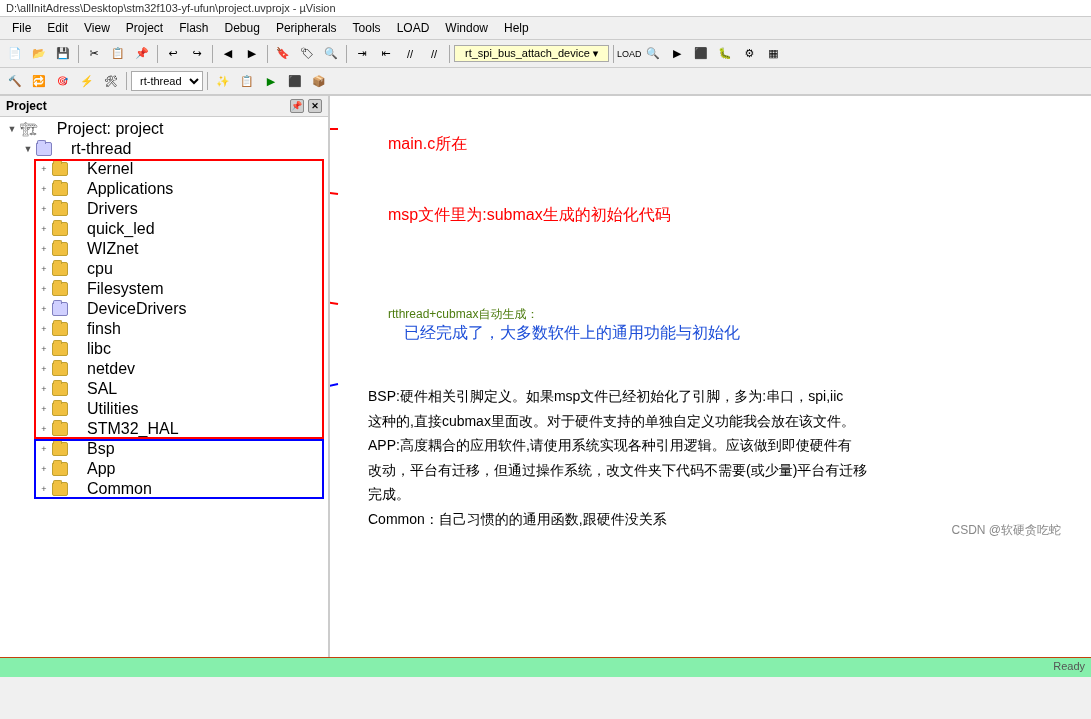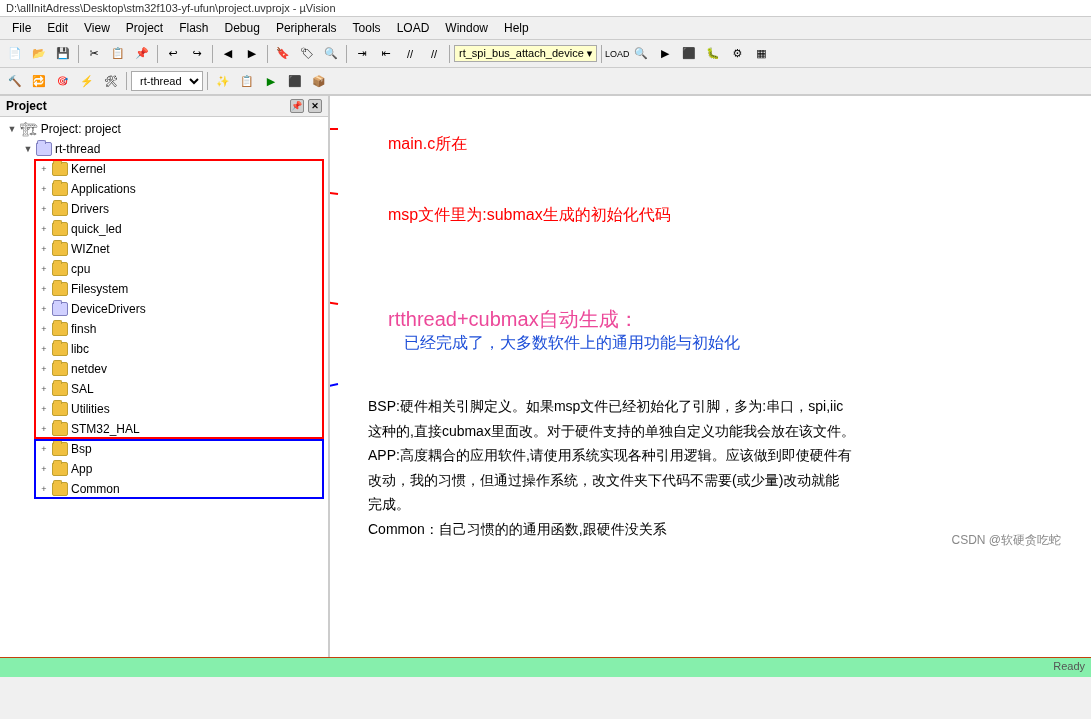--- a/index.html
+++ b/index.html
@@ -53,21 +53,21 @@
     }
     .toolbar-sep { width: 1px; height: 18px; background: #aaa; margin: 0 2px; }
     .toolbar-combo {
       height: 20px; font-size: 11px;
       border: 1px solid #aaa; background: #fff;
       padding: 0 4px;
     }
     .target-combo {
       background: #ffffcc;
       border: 1px solid #aaa;
-      padding: 1px 4px;
+      padding: 1px 10px;
       font-size: 11px;
       min-width: 140px;
     }
 
     
     .main-layout {
       display: flex;
       height: calc(719px - 28px - 24px - 28px - 28px);
     }
 
@@ -142,21 +142,21 @@
       border-radius: 2px 2px 0 0;
     }
     .folder-icon.special {
       background: #d0d0ff;
       border-color: #8080c0;
     }
     .folder-icon.special::before {
       background: #d0d0ff;
       border-color: #8080c0;
     }
-    .tree-label { font-size: 12px; color: #000; }
+    .tree-label { font-size: 16px; color: #000; margin-left: 16px; }
 
     
     .right-panel {
       flex: 1;
       background: #fff;
       overflow: auto;
       padding: 8px;
       position: relative;
     }
 
@@ -407,31 +407,31 @@
 
       <div style="margin-bottom: 50px; margin-left: 20px;">
         <span style="color: red; font-size: 16px;">main.c所在</span>
       </div>
 
       <div style="margin-bottom: 80px; margin-left: 20px;">
         <span style="color: red; font-size: 16px;">msp文件里为:submax生成的初始化代码</span>
       </div>
 
       <div style="margin-bottom: 20px; margin-left: 20px;">
-        <div style="color: #ec4899; font-size: 20px;">rtthread+cubmax自动生成：</div>
+        <div style="color: #4d7c0f; font-size: 12px;">rtthread+cubmax自动生成：</div>
         <div style="color: #1d4ed8; font-size: 16px; margin-left: 16px;">已经完成了，大多数软件上的通用功能与初始化</div>
       </div>
 
     </div>
 
     <div style="padding: 20px 30px; font-size: 14px; line-height: 1.75; color: #000; position: relative;">
       <div>BSP:硬件相关引脚定义。如果msp文件已经初始化了引脚，多为:串口，spi,iic</div>
       <div>这种的,直接cubmax里面改。对于硬件支持的单独自定义功能我会放在该文件。</div>
       <div>APP:高度耦合的应用软件,请使用系统实现各种引用逻辑。应该做到即使硬件有</div>
-      <div>改动，我的习惯，但通过操作系统，改文件夹下代码不需要(或少量)改动就能</div>
+      <div>改动，平台有迁移，但通过操作系统，改文件夹下代码不需要(或少量)平台有迁移</div>
       <div>完成。</div>
       <div>Common：自己习惯的的通用函数,跟硬件没关系</div>
       <div style="position: absolute; bottom: 10px; right: 22px; color: #888; font-size: 12px;">CSDN @软硬贪吃蛇</div>
     </div>
   </div>
 </div>
 
 <div class="status-bar">
   <span>Ready</span>
 </div>

